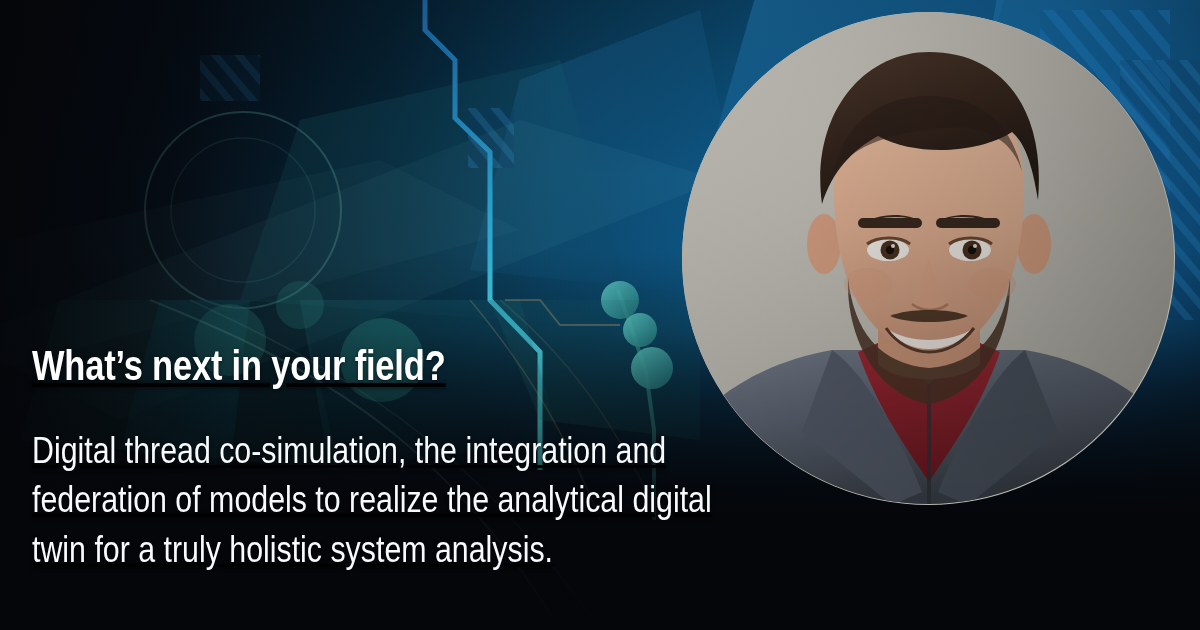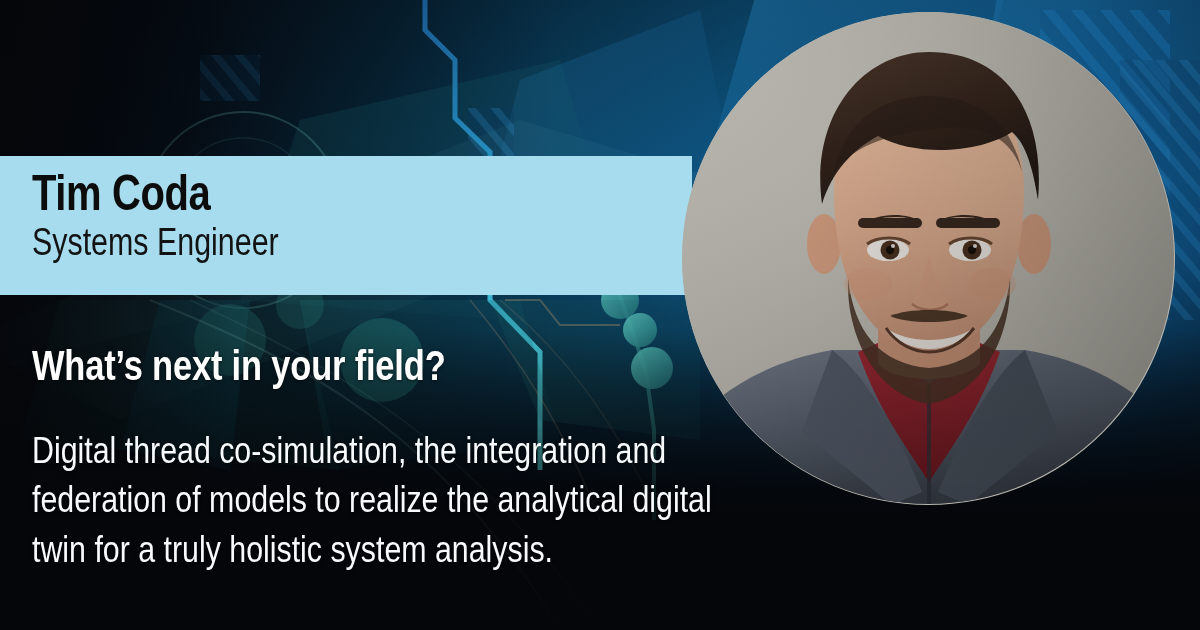--- a/index.html
+++ b/index.html
@@ -58,21 +58,21 @@
     font-size:38px;font-weight:400;
     color:#131313;
     line-height:1.05;
     margin-top:4px;
     transform:scaleX(0.80);
     transform-origin:left top;
     white-space:nowrap;
   }
 
   
-  .copy{position:absolute;left:32px;top:344px;width:760px;}
+  .copy{position:absolute;left:32px;top:344px;width:760px;text-decoration:underline;}
   .question{
     font-size:42px;font-weight:bold;color:#ffffff;
     line-height:1.05;letter-spacing:-0.2px;
     transform:scaleX(0.82);transform-origin:left top;
     white-space:nowrap;
     text-shadow:0 1px 4px rgba(0,0,0,0.55);
   }
   .answer{
     margin-top:38px;
     font-size:37px;font-weight:400;color:#f7fbfd;
@@ -189,26 +189,20 @@
         <path d="M500 300 C 560 350, 610 410, 660 520" fill="none" stroke="#e0b483" stroke-opacity="0.13" stroke-width="1.5"></path>
 
         <path d="M505 300 L540 300 L560 325 L620 325" fill="none" stroke="#d8a46e" stroke-opacity="0.30" stroke-width="2"></path>
 
         <rect x="0" y="330" width="1200" height="300" fill="url(#fadeBottom)"></rect>
         <rect x="0" y="0" width="560" height="630" fill="url(#fadeLeft)"></rect>
       </g>
     </svg>
   </div>
 
-  <div class="banner">
-    <div class="banner-inner">
-      <div class="name">Tim Coda</div>
-      <div class="role">Systems Engineer</div>
-    </div>
-  </div>
 
   <div class="copy">
     <div class="question">What’s next in your field?</div>
     <div class="answer">
       <span class="ln">Digital thread co-simulation, the integration and</span>
       <span class="ln">federation of models to realize the analytical digital</span>
       <span class="ln">twin for a truly holistic system analysis.</span>
     </div>
   </div>
 

